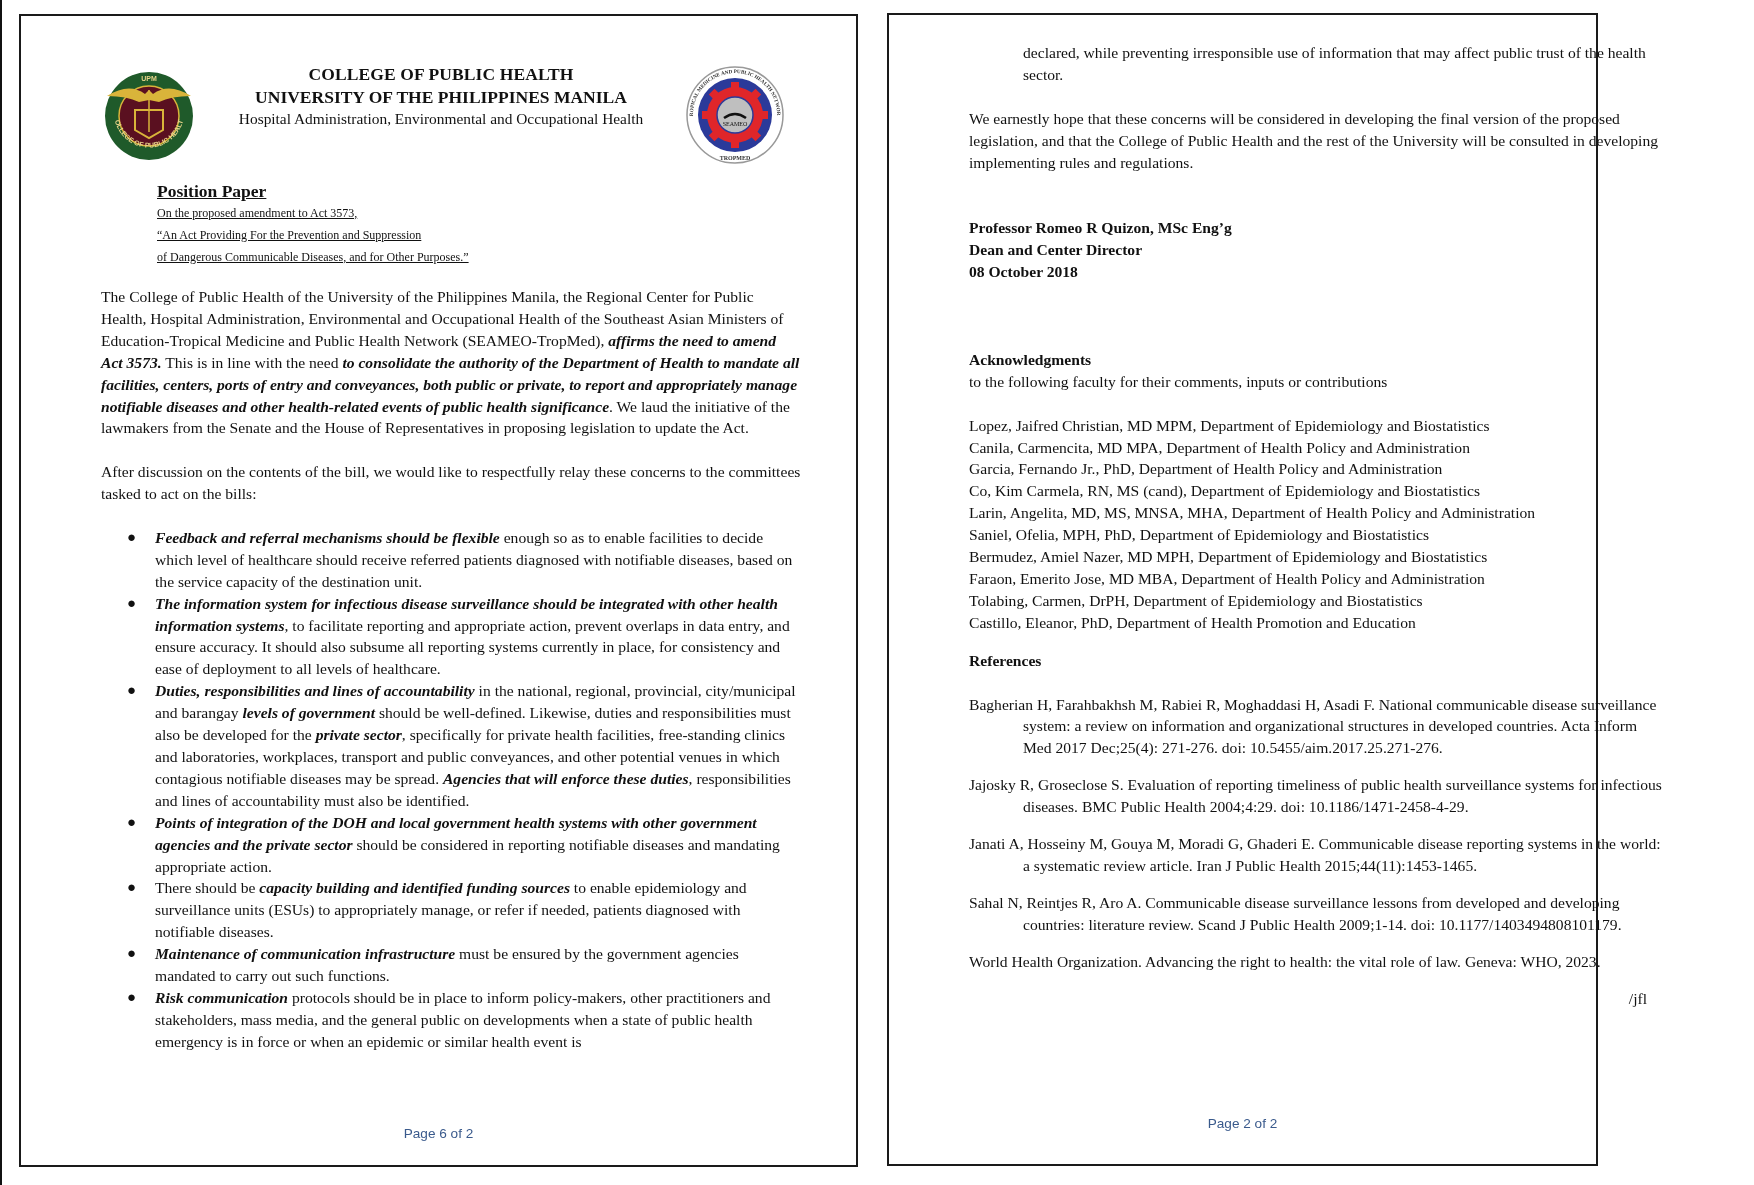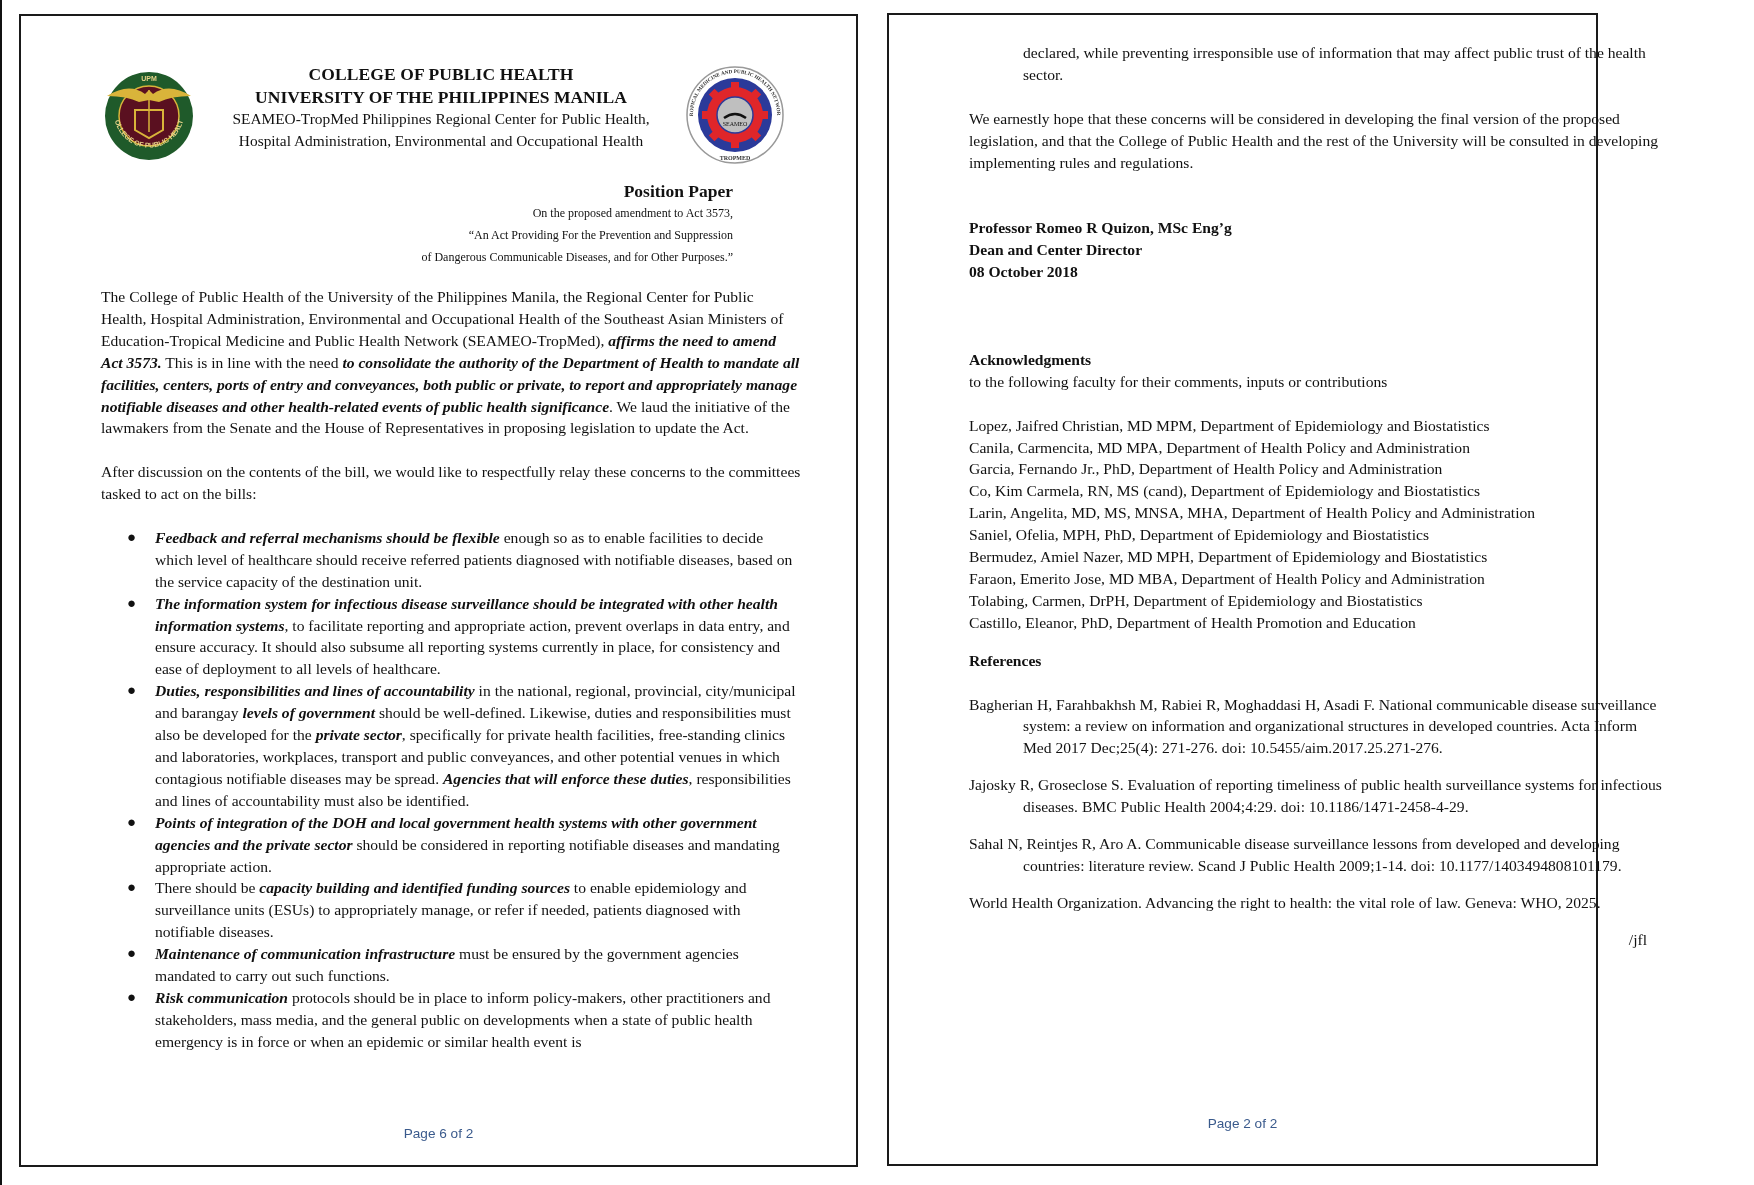--- a/index.html
+++ b/index.html
@@ -19,21 +19,21 @@
 
   
   .logo { position:absolute; }
   #logo-left { left:80px; top:50px; width:96px; height:96px; }
   #logo-right { left:663px; top:48px; width:102px; height:102px; }
   .hdr { position:absolute; left:180px; width:480px; text-align:center; top:47px; }
   .hdr .l1 { font-size:17.5px; font-weight:bold; line-height:22.5px; letter-spacing:0.1px; }
   .hdr .l2 { font-size:17.5px; font-weight:bold; line-height:22.5px; }
   .hdr .l3 { font-size:15.4px; line-height:22px; }
 
-  .title-block { position:absolute; left:112px; width:600px; top:163px; text-align:right; }
+  .title-block { position:absolute; left:136px; width:600px; top:163px; text-align:left;text-decoration:underline; }
   .title-block .t { font-size:17.5px; font-weight:bold; line-height:24px; }
   .title-block .s { font-size:12px; line-height:21.9px; }
 
   .body1 { position:absolute; left:80px; width:700px; top:270px; }
   .body1 p.para { margin-bottom:21.9px; }
   ul.concerns { margin:0; padding:0; list-style:none; }
   ul.concerns li { position:relative; padding-left:54px; }
   ul.concerns li .bullet { position:absolute; left:26px; top:0; font-size:15px; }
   .bi { font-weight:bold; font-style:italic; }
 
@@ -67,21 +67,20 @@
       <line x1="48" y1="24" x2="48" y2="66" stroke="#d9b43a" stroke-width="1.5"></line>
       <text x="48" y="15" font-size="7" fill="#e8d48a" text-anchor="middle" font-family="Liberation Sans, sans-serif" font-weight="bold">UPM</text>
       <path id="arcL" d="M14 55 A35 35 0 0 0 82 55" fill="none"></path>
       <text font-size="7" fill="#e8d48a" font-family="Liberation Sans, sans-serif" font-weight="bold"><textPath href="#arcL" startOffset="50%" text-anchor="middle">COLLEGE OF PUBLIC HEALTH</textPath></text>
     </svg>
   </div>
 
   <div class="hdr">
     <div class="l1">COLLEGE OF PUBLIC HEALTH</div>
     <div class="l2">UNIVERSITY OF THE PHILIPPINES MANILA</div>
-    <div class="l3">SEAMEO-TropMed Philippines Regional Center for Public Health,</div>
     <div class="l3">Hospital Administration, Environmental and Occupational Health</div>
   </div>
 
   <div class="logo" id="logo-right">
     <svg width="102" height="102" viewBox="0 0 102 102">
       <circle cx="51" cy="51" r="48" fill="#fff" stroke="#999" stroke-width="1.5"></circle>
       <circle cx="51" cy="51" r="37" fill="#2b3a9a"></circle>
       <g fill="#e0262a">
         <circle cx="51" cy="51" r="28"></circle>
         <rect x="47" y="18" width="8" height="66"></rect>
@@ -142,19 +141,20 @@
         <p>Bermudez, Amiel Nazer, MD MPH, Department of Epidemiology and Biostatistics</p>
         <p>Faraon, Emerito Jose, MD MBA, Department of Health Policy and Administration</p>
         <p>Tolabing, Carmen, DrPH, Department of Epidemiology and Biostatistics</p>
         <p>Castillo, Eleanor, PhD, Department of Health Promotion and Education</p>
       </div>
 
     <p class="sig" style="margin-bottom:21.9px">References</p>
     <div id="ref-list" class="ref">
         <p>Bagherian H, Farahbakhsh M, Rabiei R, Moghaddasi H, Asadi F. National communicable disease surveillance system: a review on information and organizational structures in developed countries. Acta Inform Med 2017 Dec;25(4): 271-276. doi: 10.5455/aim.2017.25.271-276.</p>
         <p>Jajosky R, Groseclose S. Evaluation of reporting timeliness of public health surveillance systems for infectious diseases. BMC Public Health 2004;4:29. doi: 10.1186/1471-2458-4-29.</p>
+        <p>Janati A, Hosseiny M, Gouya M, Moradi G, Ghaderi E. Communicable disease reporting systems in the world: a systematic review article. Iran J Public Health 2015;44(11):1453-1465.</p>
         <p>Sahal N, Reintjes R, Aro A. Communicable disease surveillance lessons from developed and developing countries: literature review. Scand J Public Health 2009;1-14. doi: 10.1177/1403494808101179.</p>
-        <p>World Health Organization. Advancing the right to health: the vital role of law. Geneva: WHO, 2025.</p>
+        <p>World Health Organization. Advancing the right to health: the vital role of law. Geneva: WHO, 2023.</p>
       </div>
     <p class="jfl">/jfl</p>
   </div>
   <div class="pagenum" id="pagenum2">Page 2 of 2</div>
 </div>
 
 </body></html>

